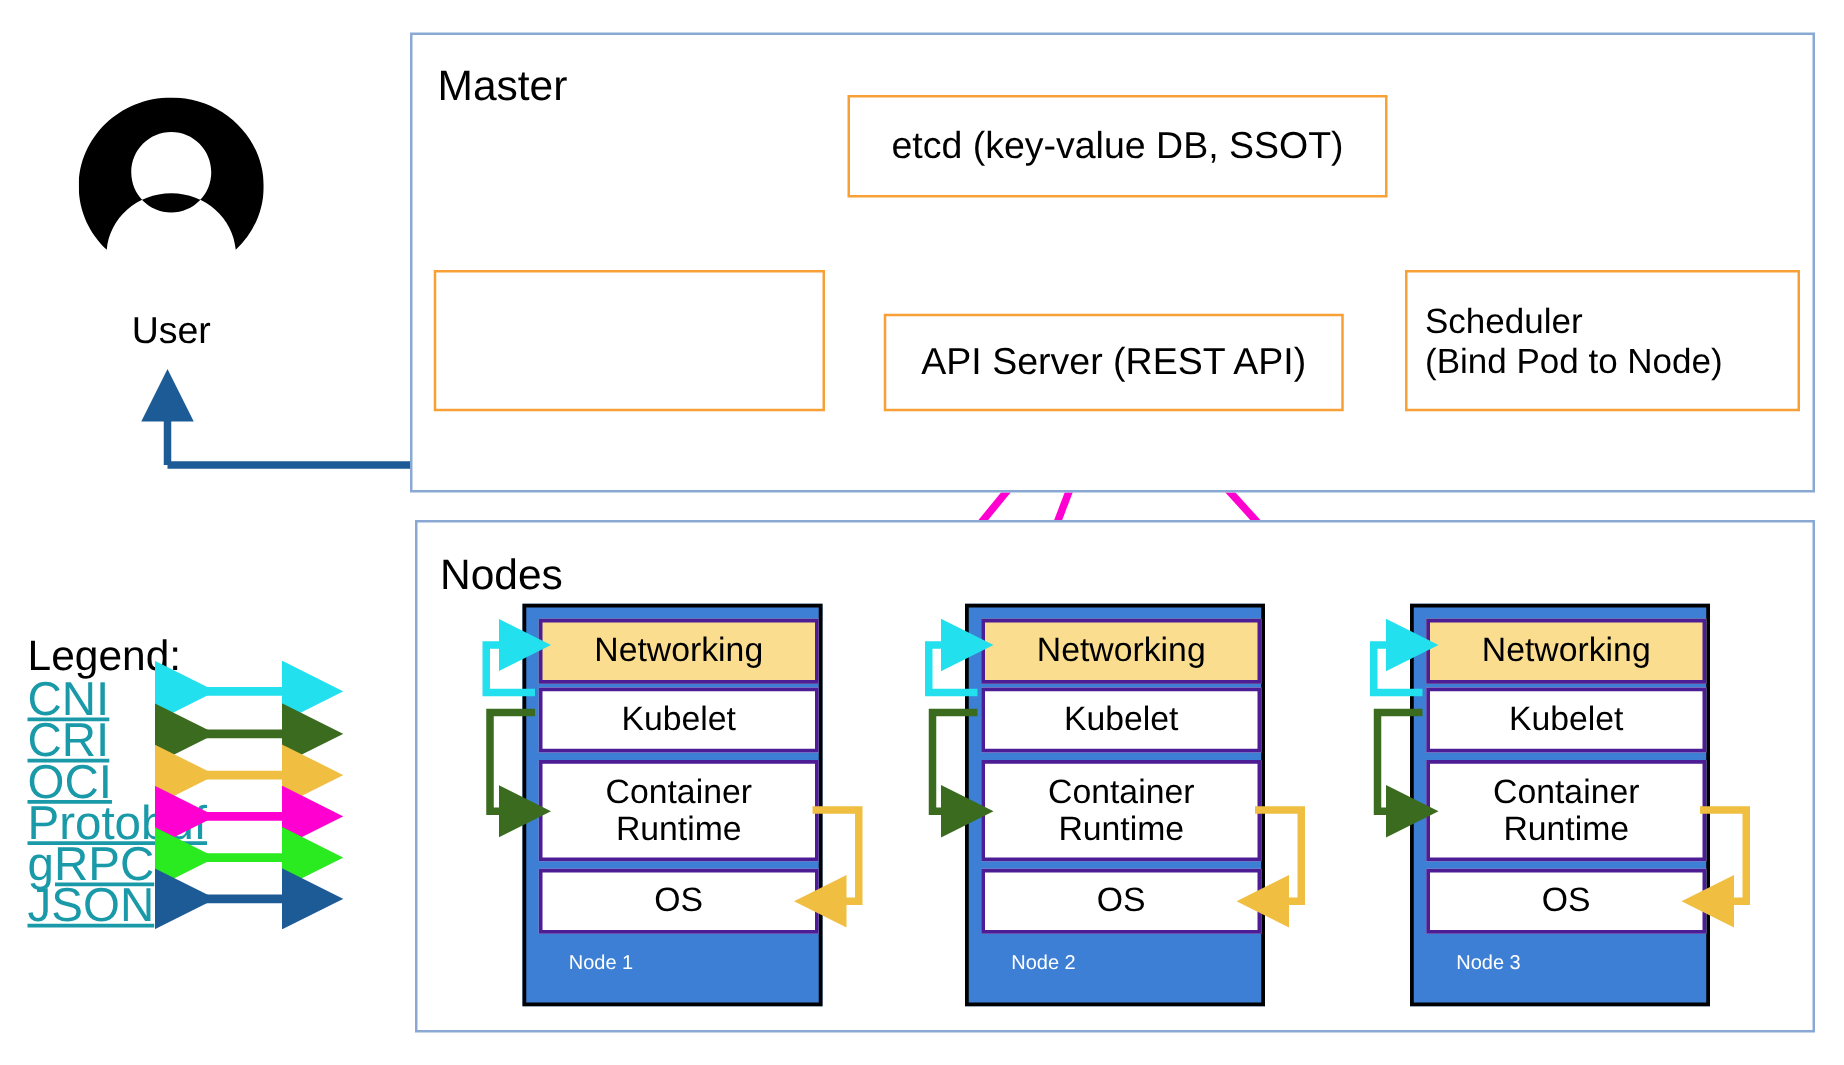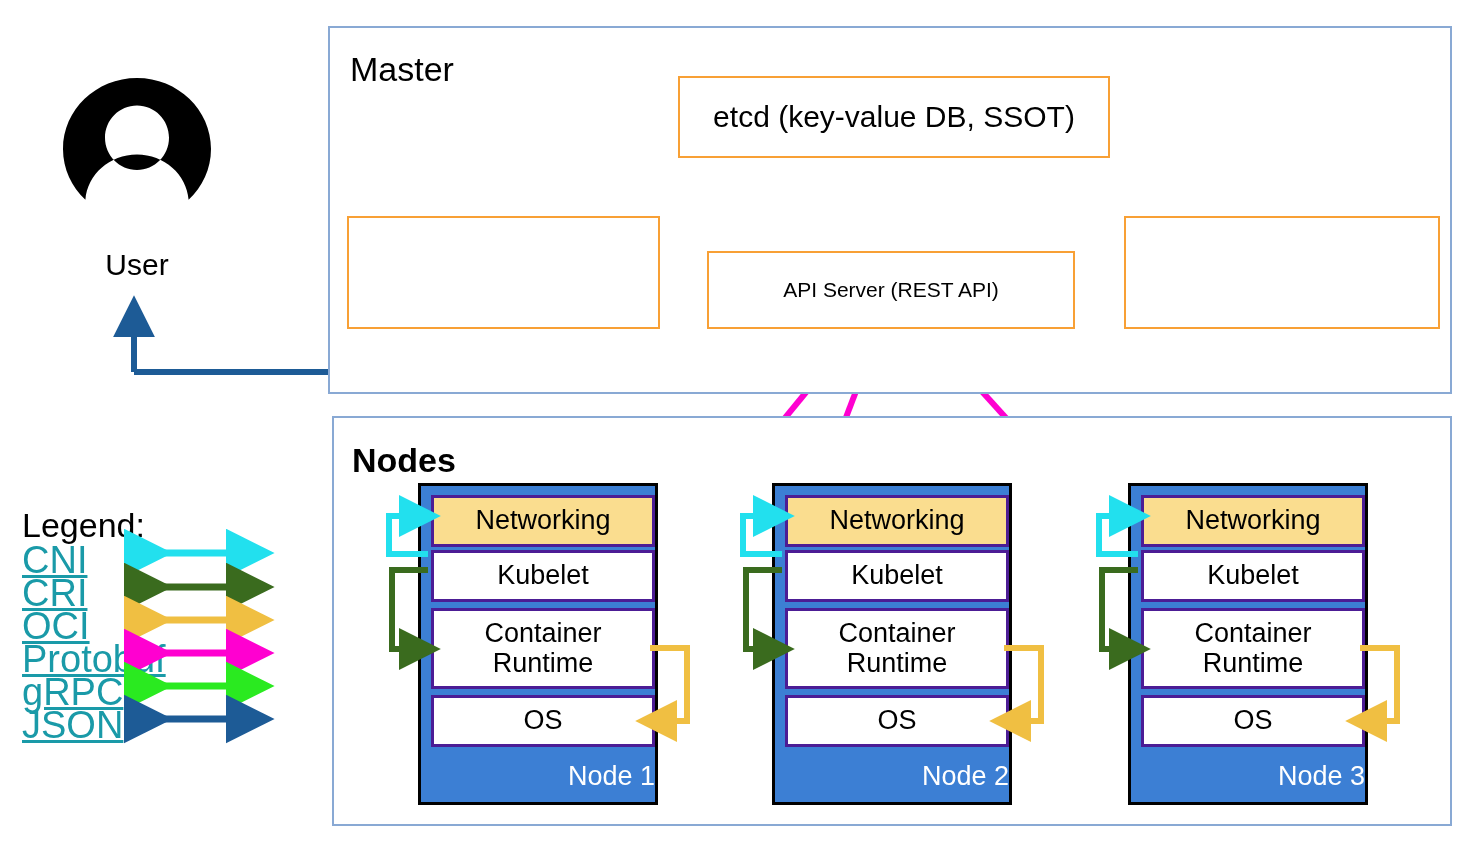--- a/index.html
+++ b/index.html
@@ -86,23 +86,23 @@
     color: #000000;
     line-height: 1.1;
   }
   .node-slot.networking {
     background: #fadd8f;
   }
   .node-label {
     position: absolute;
     left: 0;
     right: 0;
-    text-align: right;
+    text-align: left;
     color: #ffffff;
-    font-size: 27px;
+    font-size: 16px;
     line-height: 1;
     padding-left: 34px;
   }
 
   
   .user-icon {
     position: absolute;
   }
   .user-label {
     position: absolute;
@@ -195,31 +195,33 @@
 
   <div class="comp-box" style="left:678px; top:48px; width:432px; height:82px; font-size:30px;">
     <span>etcd (key-value DB, SSOT)</span>
   </div>
 
   <div class="comp-box left-align" style="left:347px; top:188px; width:313px; height:113px;">
     <div>
     </div>
   </div>
 
-  <div class="comp-box" style="left:707px; top:223px; width:368px; height:78px; font-size:21px;">
+  <div class="comp-box" style="left:707px; top:223px; width:368px; height:78px; font-size:30px;">
     <span>API Server (REST API)</span>
   </div>
 
   <div class="comp-box left-align" style="left:1124px; top:188px; width:316px; height:113px;">
     <div>
+      <div>Scheduler</div>
+      <div>(Bind Pod to Node)</div>
     </div>
   </div>
 
   <div class="group-box" style="left:332px; top:416px; width:1120px; height:410px;"></div>
-  <div class="group-title" style="left:352px; top:443px;font-weight:bold;">Nodes</div>
+  <div class="group-title" style="left:352px; top:443px;">Nodes</div>
 
   <div class="node-card" style="left:418px; top:483px; width:240px; height:322px;">
     <div class="node-slot networking" style="top:9px; height:52px;">
       <span>Networking</span>
     </div>
     <div class="node-slot" style="top:64px; height:52px;">
       <span>Kubelet</span>
     </div>
     <div class="node-slot" style="top:122px; height:81px;">
       <div>

